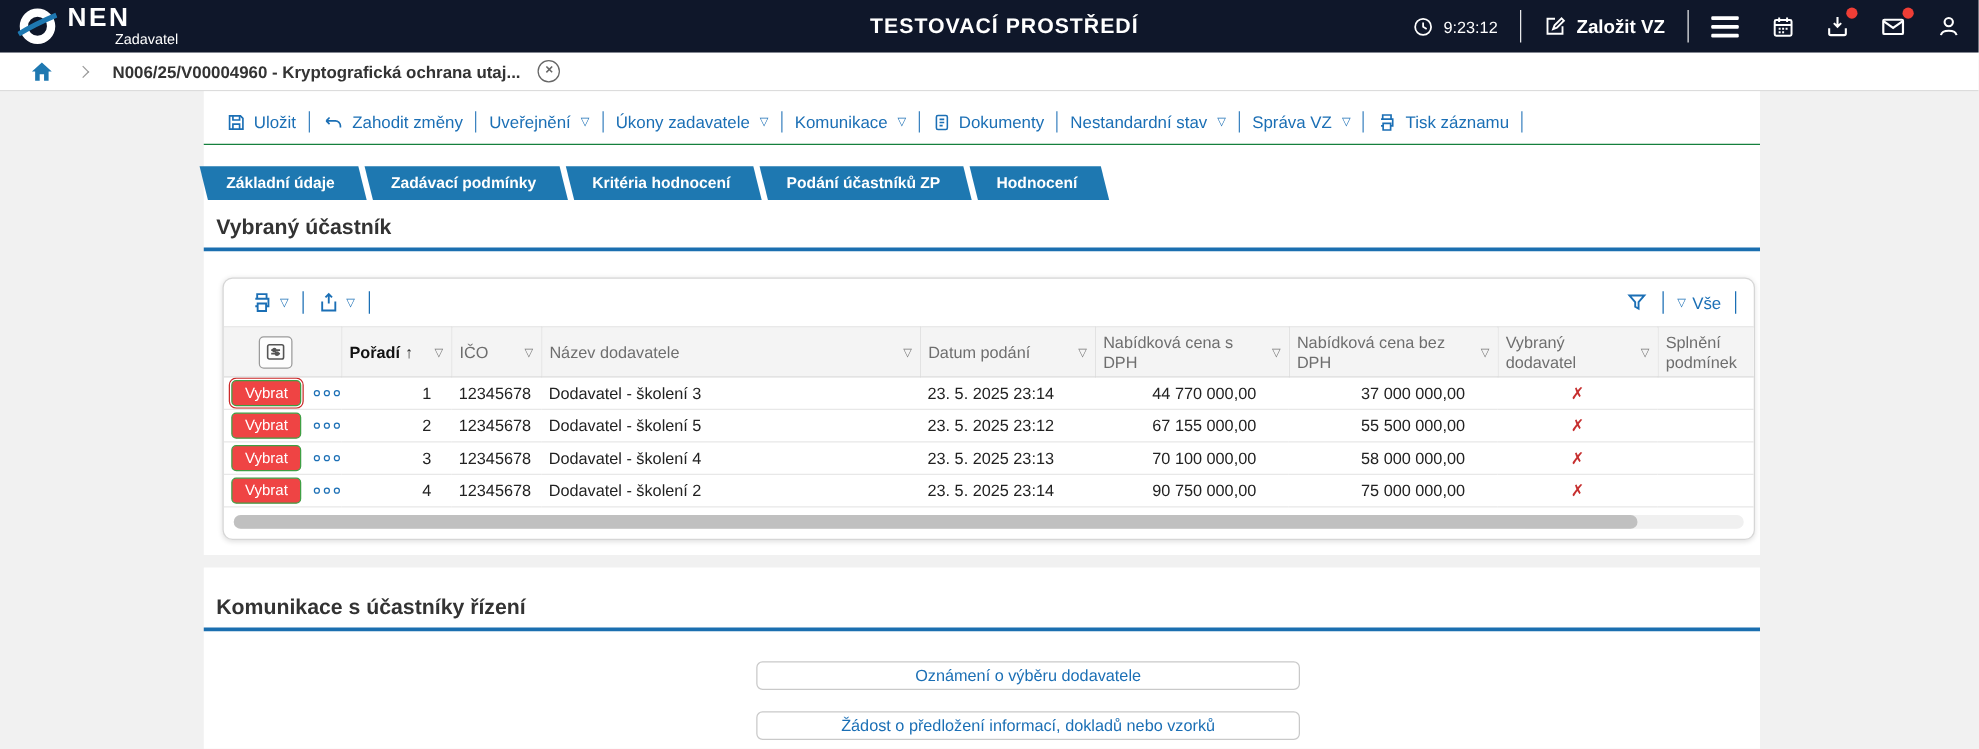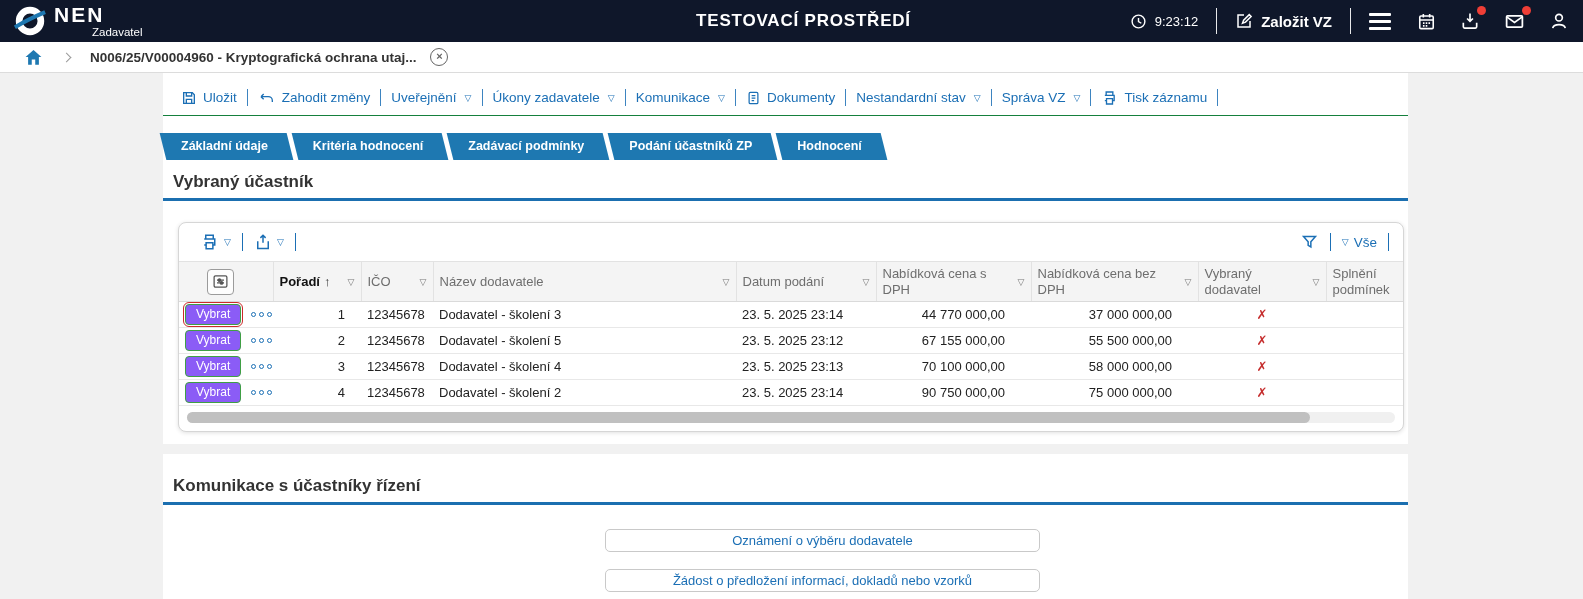--- a/index.html
+++ b/index.html
@@ -68,21 +68,21 @@
   .grid thead th:last-child { border-right:none; }
   .hcell { display:flex; align-items:center; gap:4px; padding-right:12px; }
   .hcaret { position:absolute; right:6px; top:50%; transform:translateY(-50%); font-size:9px; color:#777; }
   .hdr-sorted { font-weight:bold; color:#111; }
   .sort-arr { color:#333; font-size:13px; }
   .hdr-iconbtn { display:inline-flex; align-items:center; justify-content:center; width:27px; height:26px; border:1px solid #9b9b9b; border-radius:4px; color:#555; background:#fdfdfd; margin-left:22px; cursor:pointer; }
   .grid tbody td { height:26px; border-bottom:1px solid #e8e8e8; padding:1px 6px; white-space:nowrap; overflow:hidden; }
   .num { text-align:right; padding-right:16px !important; }
   .price { text-align:right; padding-right:26px !important; }
   .cell-action { display:flex; align-items:center; gap:10px; }
-  .vybrat-btn { background:#8b5cf6; border:1px solid #3f9f44; color:#fff; font-size:12px; padding:2px 10px 3px; border-radius:4px; cursor:pointer; line-height:1.2; }
+  .vybrat-btn { background:#ef4444; border:1px solid #3f9f44; color:#fff; font-size:12px; padding:2px 10px 3px; border-radius:4px; cursor:pointer; line-height:1.2; }
   .vybrat-btn.focused { outline:1px solid #cc2a2a; outline-offset:1px; }
   .dots { display:inline-flex; gap:3px; cursor:pointer; }
   .dots i { width:5px; height:5px; border:1.5px solid #1b6fb5; border-radius:50%; }
   .xmark { color:#c62f2f; font-weight:bold; font-size:13px; display:block; text-align:center; }
   .hscroll-track { margin:6px 8px 8px; height:11px; border-radius:6px; background:#f0f0f0; }
   .hscroll-thumb { width:93%; height:11px; border-radius:6px; background:#c0c0c0; cursor:grab; }
 
   
   .section-gap { height:10px; }
   .section2 { padding:10px 0 22px; min-height:138px; }
@@ -237,22 +237,22 @@
               <path d="M5 8h14v8h-2.5M5 16h2.5M7.5 13h9v8h-9z"></path>
             </svg>
         </span>
         <span>Tisk záznamu</span>
       </span>
       <i class="cmd-sep"></i>
     </div>
 
     <div class="tabs">
       <div class="tab"><span>Základní údaje</span></div>
+      <div class="tab"><span>Zadávací podmínky</span></div>
       <div class="tab"><span>Kritéria hodnocení</span></div>
-      <div class="tab"><span>Zadávací podmínky</span></div>
       <div class="tab"><span>Podání účastníků ZP</span></div>
       <div class="tab"><span>Hodnocení</span></div>
     </div>
 
     <div class="sec-head">Vybraný účastník</div>
     <div class="sec-rule"></div>
 
     <div class="grid-panel">
       <div class="grid-toolbar">
         <span class="gt-item">

